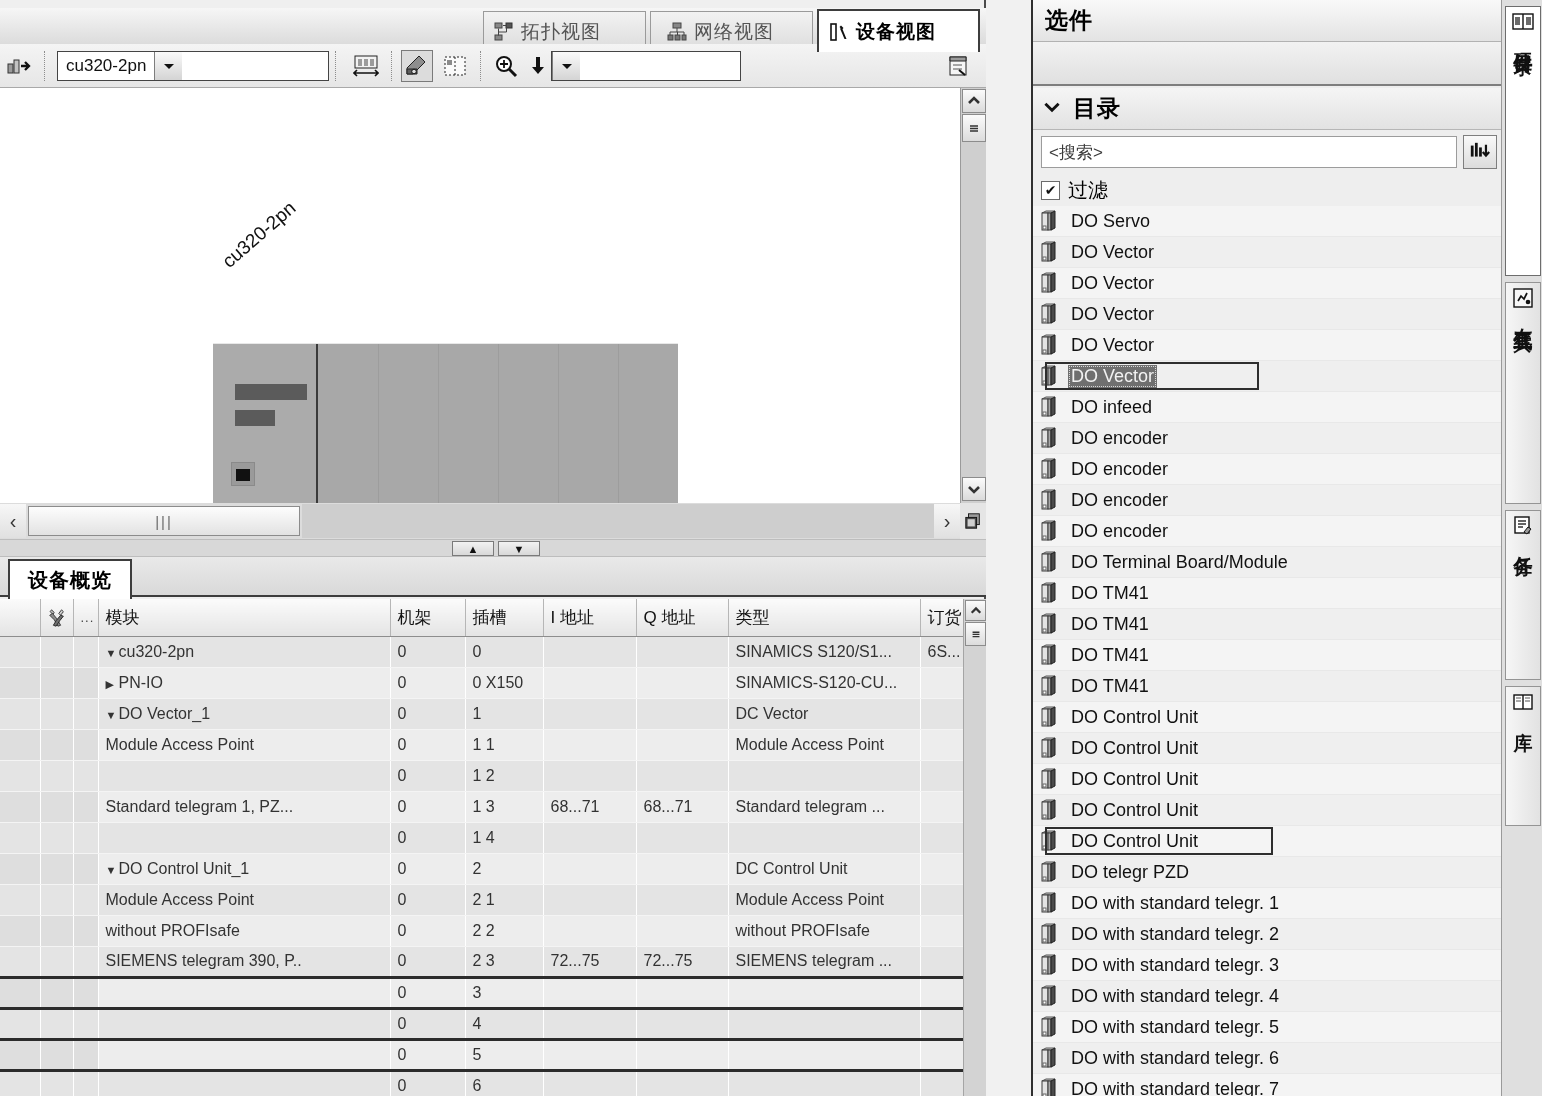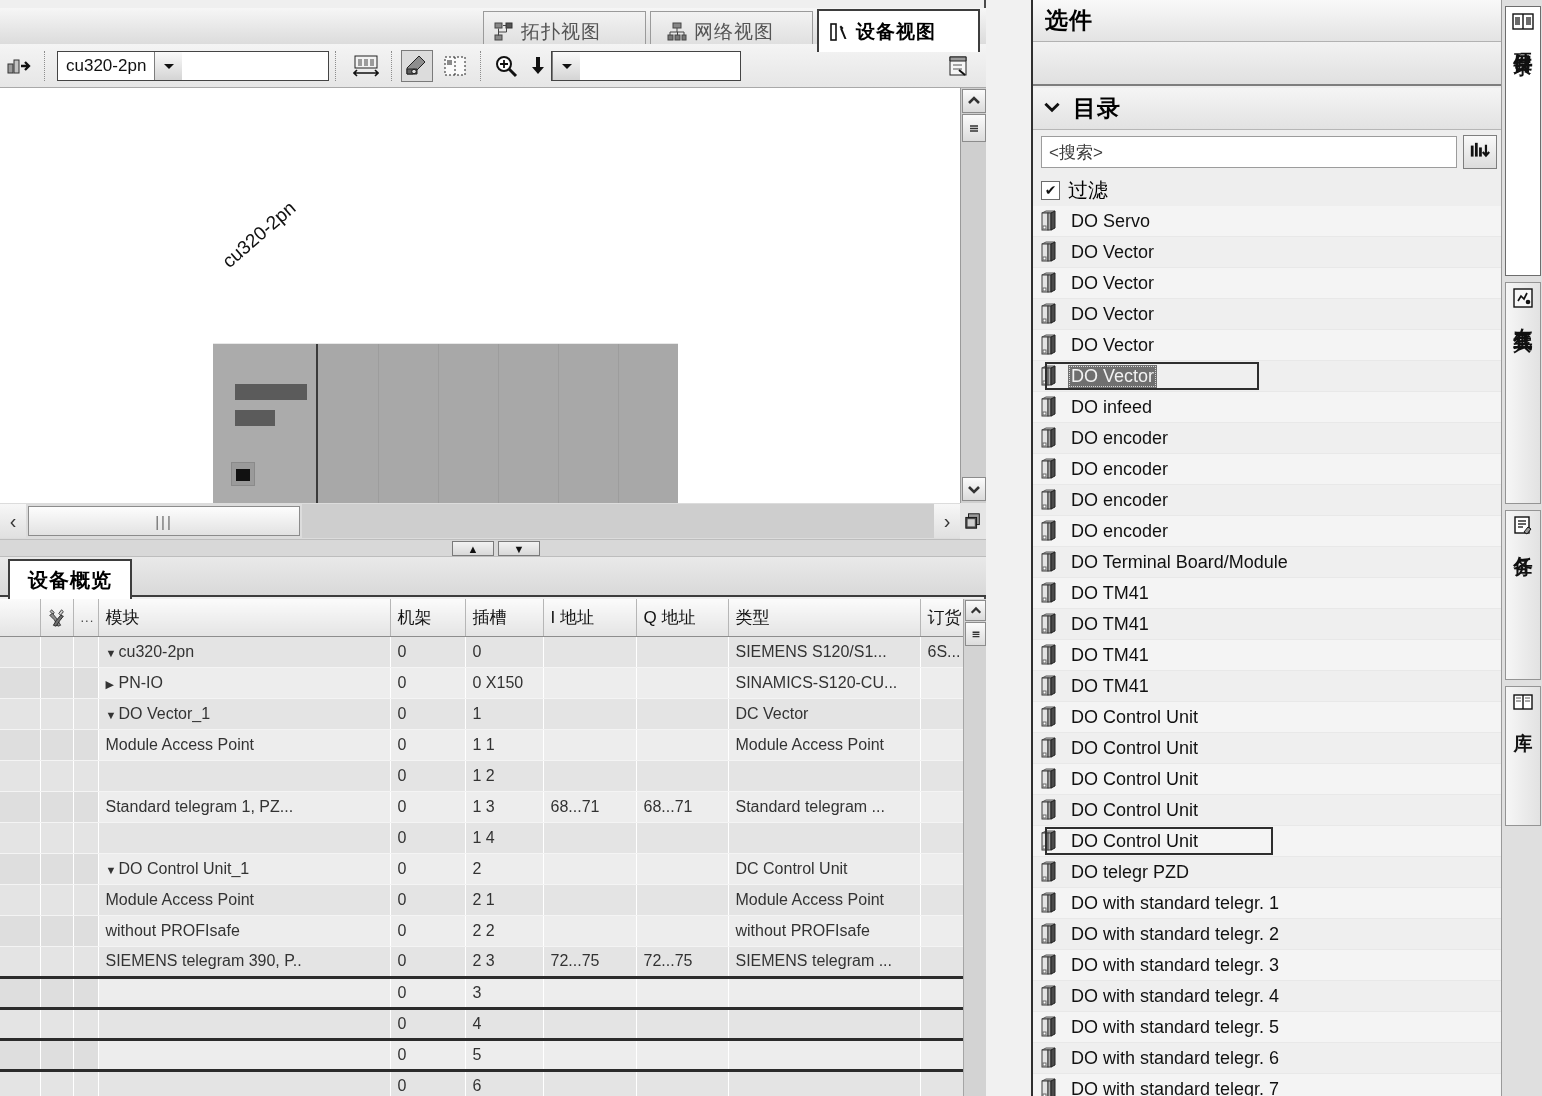--- a/index.html
+++ b/index.html
@@ -531,21 +531,21 @@
       <tbody id="ovbody">
           <tr>
             <td class="gut"></td>
             <td class="gut"></td>
             <td class="gut"></td>
             <td class="mod ind0"><span class="tri">▼</span>cu320-2pn</td>
             <td>0</td>
             <td>0</td>
             <td></td>
             <td></td>
-            <td>SIEMENS S120/S1...</td>
+            <td>SINAMICS S120/S1...</td>
             <td>6S...</td>
           </tr>
           <tr class="alt">
             <td class="gut"></td>
             <td class="gut"></td>
             <td class="gut"></td>
             <td class="mod ind1"><span class="tri">▶</span>PN-IO</td>
             <td>0</td>
             <td>0 X150</td>
             <td></td>

